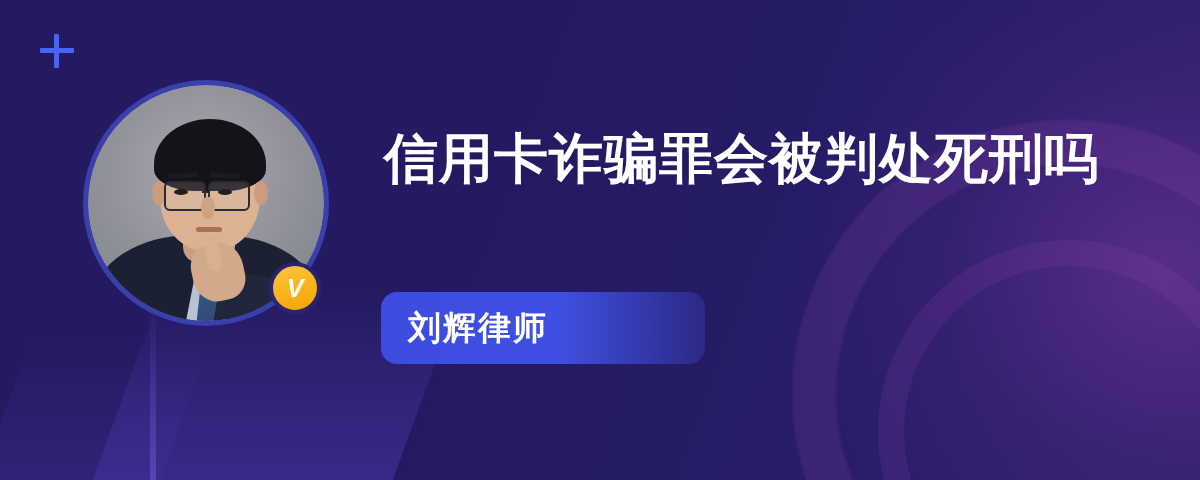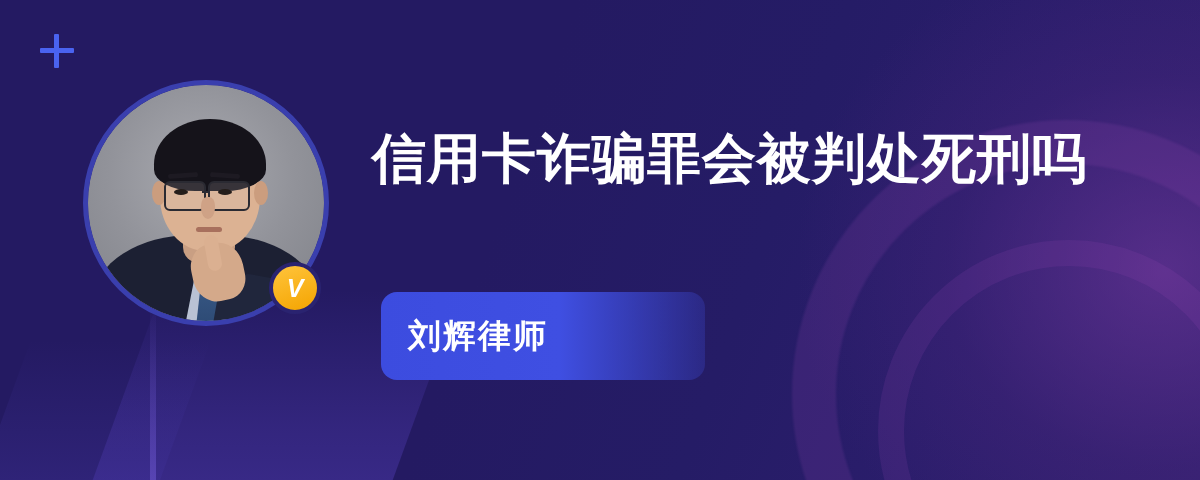--- a/index.html
+++ b/index.html
@@ -231,35 +231,35 @@
     color: #ffffff;
     font-size: 25px;
     font-weight: bold;
     font-style: italic;
     line-height: 1;
   }
 
   
   .title {
     position: absolute;
-    left: 372px;
+    left: 384px;
     top: 122px;
     width: 730px;
     color: #ffffff;
     font-size: 54px;
     font-weight: bold;
     line-height: 1.36;
     letter-spacing: 1px;
   }
   .name-chip {
     position: absolute;
     left: 381px;
     top: 292px;
     width: 324px;
-    height: 88px;
+    height: 72px;
     border-radius: 16px;
     background: linear-gradient(90deg, #3c4cdf 0%, #3f4fe2 55%, rgba(63,79,226,0.25) 100%);
     display: flex;
     align-items: center;
   }
   .name-chip span {
     margin-left: 27px;
     color: #ffffff;
     font-size: 33px;
     font-weight: bold;

